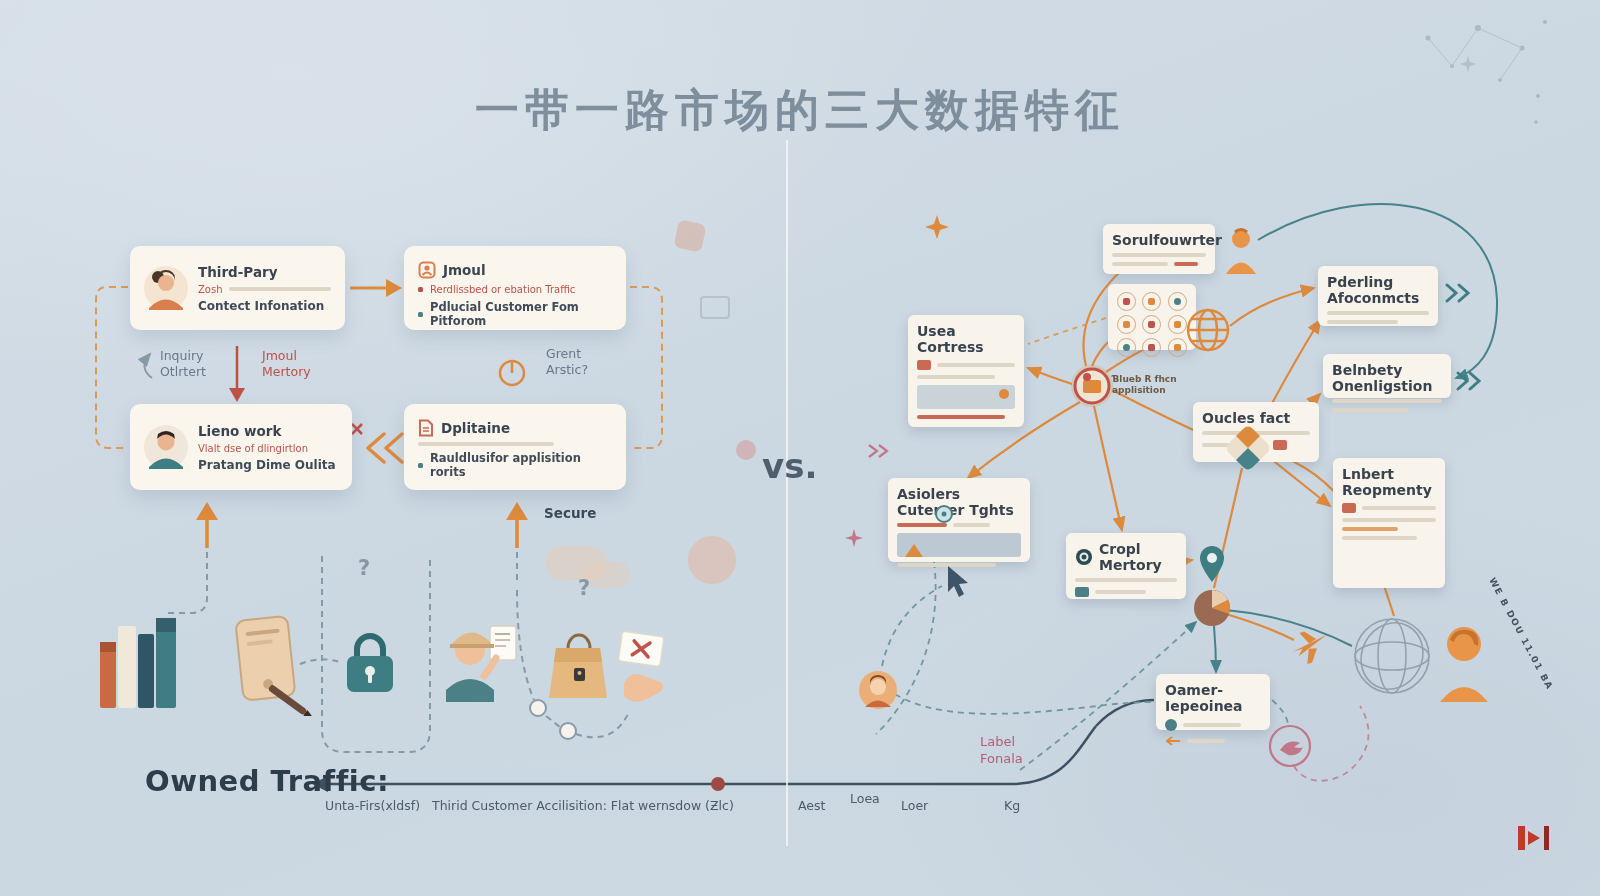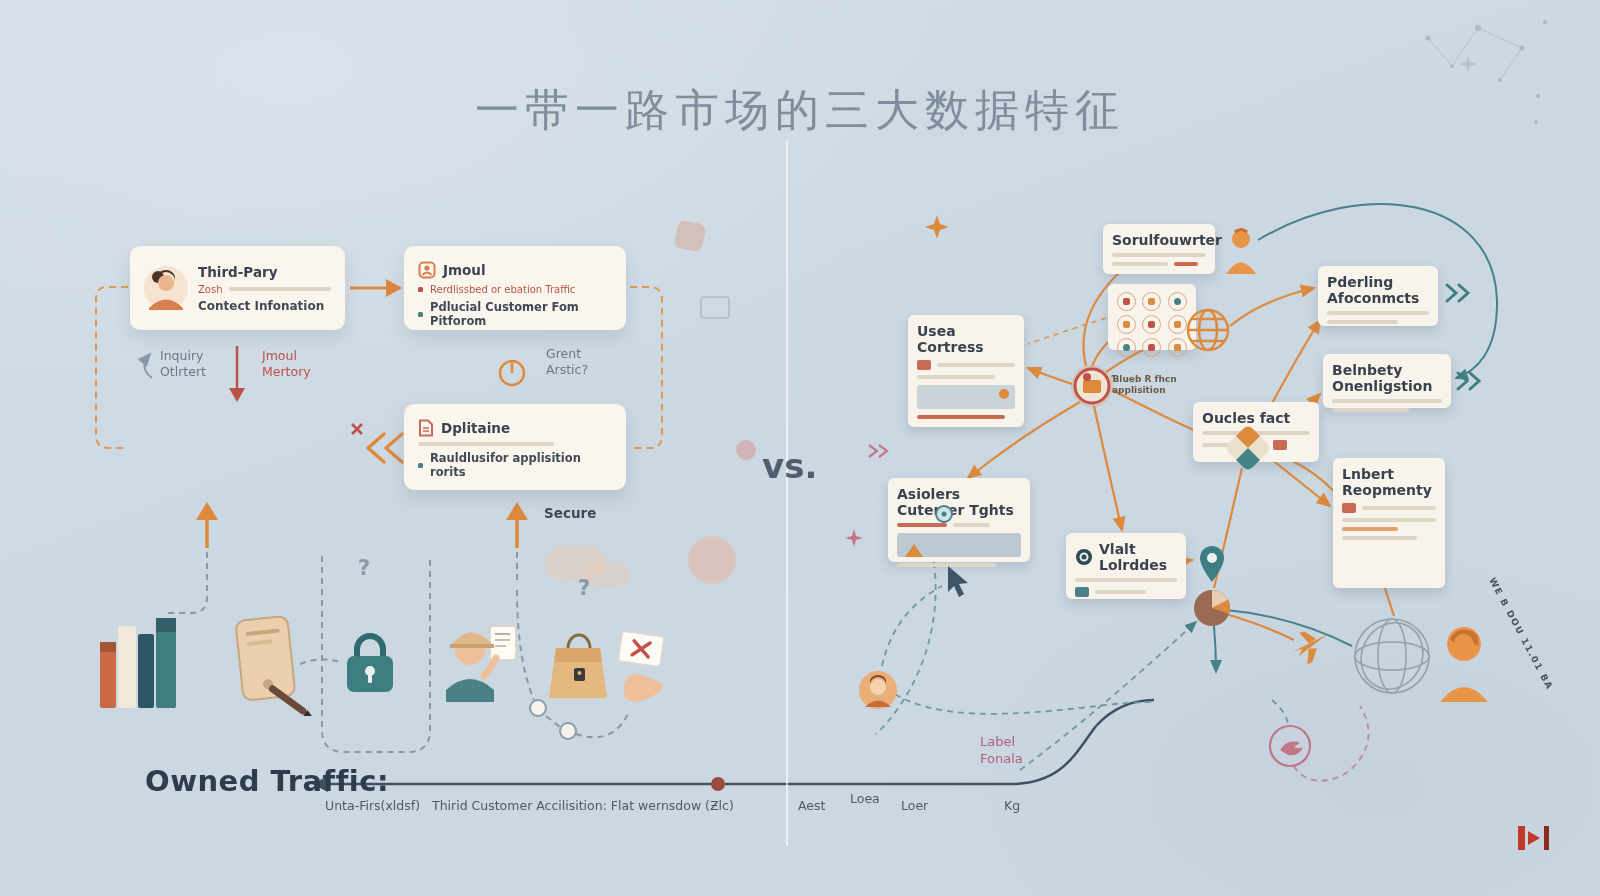--- a/index.html
+++ b/index.html
@@ -15,21 +15,21 @@
   .layer{position:absolute;inset:0;pointer-events:none;z-index:1}
   .dashO{fill:none;stroke:#dd9a55;stroke-width:2;stroke-dasharray:7 5}
   .solO{fill:none;stroke:#dd8a3d;stroke-width:2.2}
   .solT{fill:none;stroke:#47828a;stroke-width:2}
   .dashT{fill:none;stroke:#6f99a1;stroke-width:1.8;stroke-dasharray:6 5}
   .dashG{fill:none;stroke:#8699a7;stroke-width:2;stroke-dasharray:6 5}
   .dashOr{fill:none;stroke:#dd9a55;stroke-width:1.8;stroke-dasharray:5 5}
   .dashP{fill:none;stroke:#c08898;stroke-width:1.8;stroke-dasharray:6 5}
   .chev{fill:none;stroke:#dd8a3d;stroke-width:3.5;stroke-linecap:round;stroke-linejoin:round}
 
-  .title{position:absolute;top:52px;left:0;width:100%;text-align:center;font-size:44px;font-weight:400;
+  .title{position:absolute;top:52px;left:0;width:100%;text-align:center;font-size:44px;font-weight:700;
     color:#7e8e9d;letter-spacing:6px;z-index:2}
   .divider{position:absolute;left:786px;top:140px;width:2px;height:706px;background:rgba(246,249,251,.75);z-index:1}
   .vs{position:absolute;left:762px;top:446px;font-size:34px;font-weight:700;color:#4e5e6c;z-index:3}
 
   .lcard{background:#faf6ee;border-radius:10px;box-shadow:0 8px 18px rgba(90,110,135,.18);
     display:flex;align-items:center;gap:10px;padding:10px 14px;box-sizing:border-box}
   .lcard.block{display:block}
   .cbody{flex:1;min-width:0}
   .ct{font-size:13.5px;font-weight:700;color:#3a4450;margin-bottom:4px}
   .csub{font-size:10px;color:#bc5148;display:flex;align-items:center;gap:6px;margin-bottom:4px}
@@ -204,20 +204,37 @@
     <div class="cbody">
       <div class="ct">Third-Pary</div>
       <div class="csub">
           <span>Zosh</span>
           <span class="skl"></span>
         </div>
       <div class="cdesc">Contect Infonation</div>
     </div>
   </div>
 
+  <div class="abs z2 lcard" style="left:130px;top:404px;width:222px;height:86px">
+    <span>
+        <svg width="44" height="44" viewBox="0 0 44 44">
+          <circle cx="22" cy="22" r="22" fill="#f0e6da"></circle>
+          <circle cx="22" cy="17" r="8.5" fill="#eab58e"></circle>
+          <path d="M13,14 q9,-9 18,0 l-1,-5 q-8,-6 -16,0 z" fill="#2e2420"></path>
+          <path d="M5,42 q17,-17 34,0 v2 h-34 z" fill="#3e7d82"></path>
+        </svg>
+      </span>
+    <div class="cbody">
+      <div class="ct">Lieno work</div>
+      <div class="csub">
+          <span>Vlalt dse of dlingirtlon</span>
+        </div>
+      <div class="cdesc">Pratang Dime Oulita</div>
+    </div>
+  </div>
 
   <div class="abs z2 lcard block" style="left:404px;top:404px;width:222px;height:86px">
     <div class="crow">
       <span>
           <svg width="16" height="18" viewBox="0 0 16 18">
             <path d="M2,1.5 h8 l4,4 v11 h-12 z" fill="none" stroke="#c96a55" stroke-width="2"></path>
             <line x1="5" y1="9" x2="11" y2="9" stroke="#c96a55" stroke-width="1.5"></line>
             <line x1="5" y1="12" x2="11" y2="12" stroke="#c96a55" stroke-width="1.5"></line>
           </svg>
         </span>
@@ -385,21 +402,21 @@
         <span class="chip red"></span>
         <div class="sk"></div>
       </div>
     <div class="sk w80"></div>
     <div class="imgblock">
         <span class="dot"></span>
       </div>
     <div class="sk red w90"></div>
   </div>
 
-  <div class="abs z2 rcard" style="left:1323px;top:354px;width:128px;height:54px">
+  <div class="abs z2 rcard" style="left:1323px;top:354px;width:128px;height:44px">
     <div class="rt">Belnbety Onenligstion</div>
     <div class="sk"></div>
     <div class="sk w70"></div>
   </div>
   <div class="abs z2" style="left:1455px;top:370px">
       <svg width="28" height="22">
         <path d="M3,3 l9,8 l-9,8 M15,3 l9,8 l-9,8" stroke="#3e7d82" stroke-width="3" fill="none" stroke-linecap="round"></path>
       </svg>
     </div>
 
@@ -436,29 +453,44 @@
   </div>
 
   <div class="abs z2 rcard" style="left:1066px;top:533px;width:120px;height:66px">
     <div class="rrow" style="margin-top:0">
       <span>
           <svg width="18" height="18">
             <circle cx="9" cy="9" r="8" fill="#2e4a52"></circle>
             <circle cx="9" cy="9" r="3.5" fill="none" stroke="#e8f0ee" stroke-width="2"></circle>
           </svg>
         </span>
-      <div class="rt" style="margin:0">Vlalt Lolrddes</div>
+      <div class="rt" style="margin:0">Cropl Mertory</div>
     </div>
     <div class="sk"></div>
     <div class="rrow">
         <span class="chip tl"></span>
         <div class="sk w50" style="flex:none"></div>
       </div>
   </div>
 
+  <div class="abs z2 rcard" style="left:1156px;top:674px;width:114px;height:56px">
+    <div class="rt">Oamer-Iepeoinea</div>
+    <div class="rrow">
+        <span class="dotT"></span>
+        <div class="sk w60" style="flex:none"></div>
+      </div>
+    <div class="rrow">
+        <span>
+          <svg width="16" height="10">
+            <path d="M15,5 H3 M7,1 L2,5 L7,9" stroke="#dd8a3d" stroke-width="2" fill="none"></path>
+          </svg>
+        </span>
+        <div class="sk w40" style="flex:none"></div>
+      </div>
+  </div>
 
   <div class="abs z2" style="left:1070px;top:364px">
     <svg width="44" height="44" viewBox="0 0 44 44">
         <circle cx="22" cy="22" r="21" fill="rgba(232,149,74,.25)"></circle>
         <circle cx="22" cy="22" r="17" fill="#f0e4d4"></circle>
         <circle cx="22" cy="22" r="17" fill="none" stroke="#c0524a" stroke-width="3"></circle>
         <rect x="13" y="16" width="18" height="13" rx="2" fill="#dd8a3d"></rect>
         <circle cx="17" cy="13" r="4" fill="#c0524a"></circle>
       </svg>
   </div>

